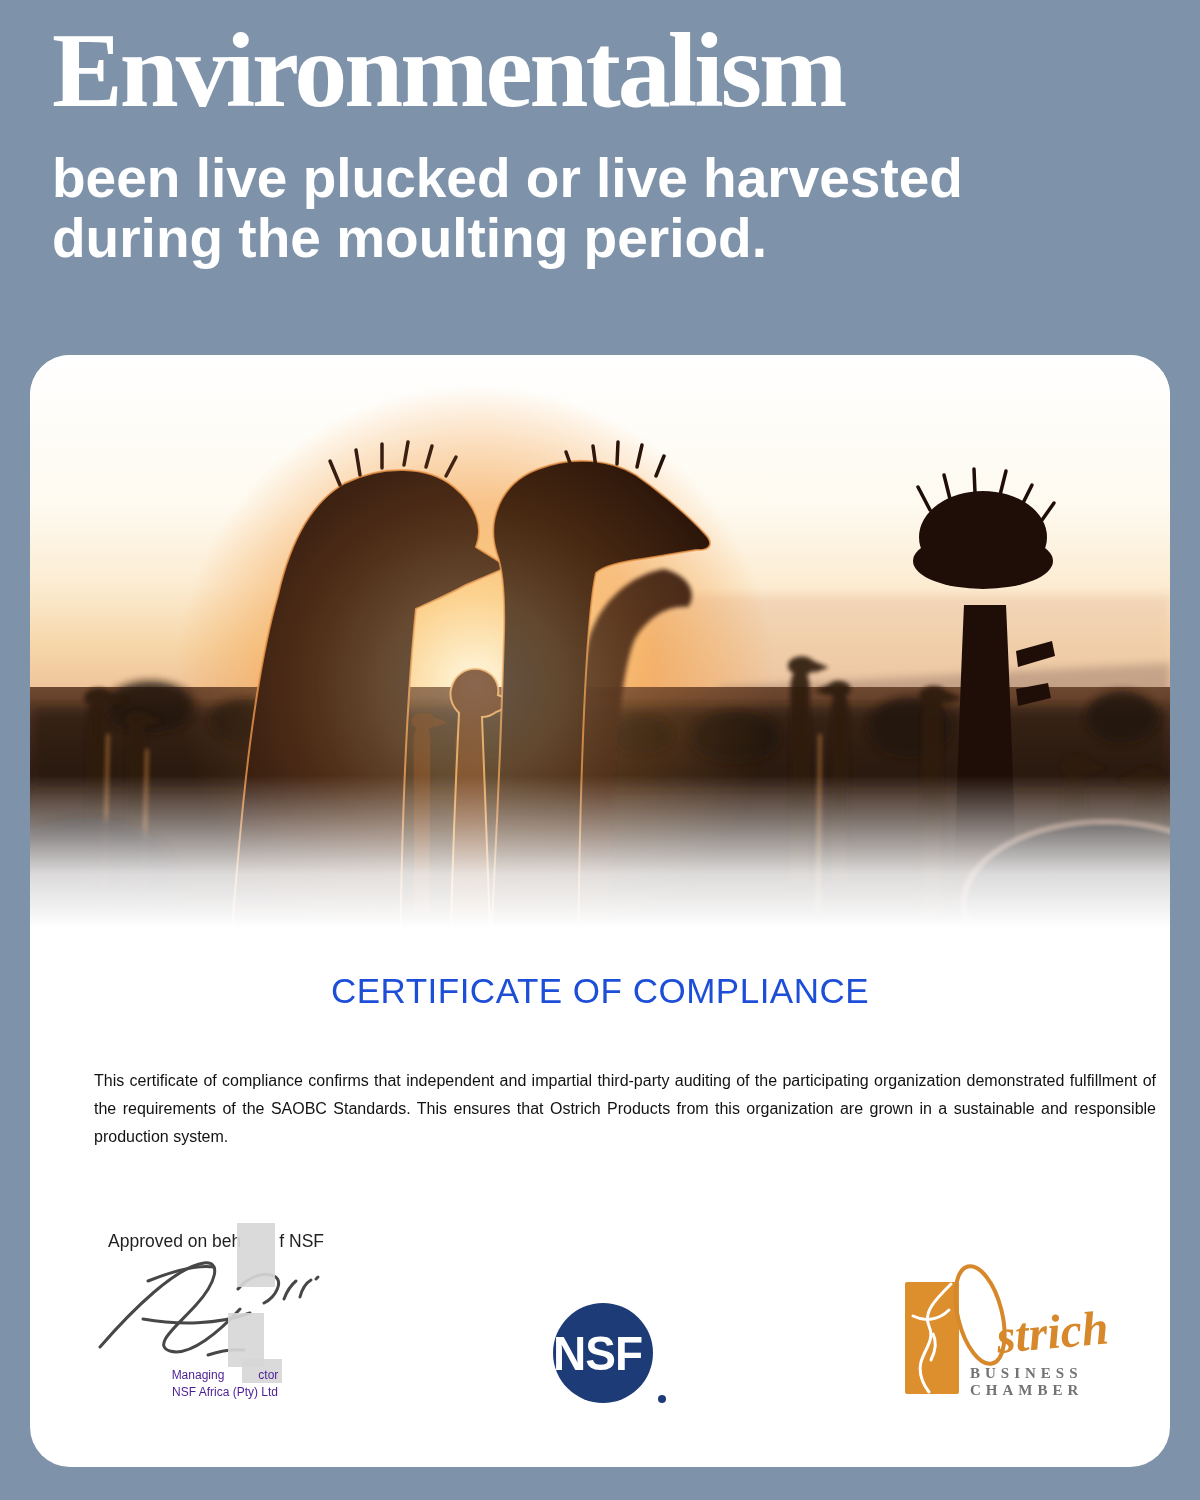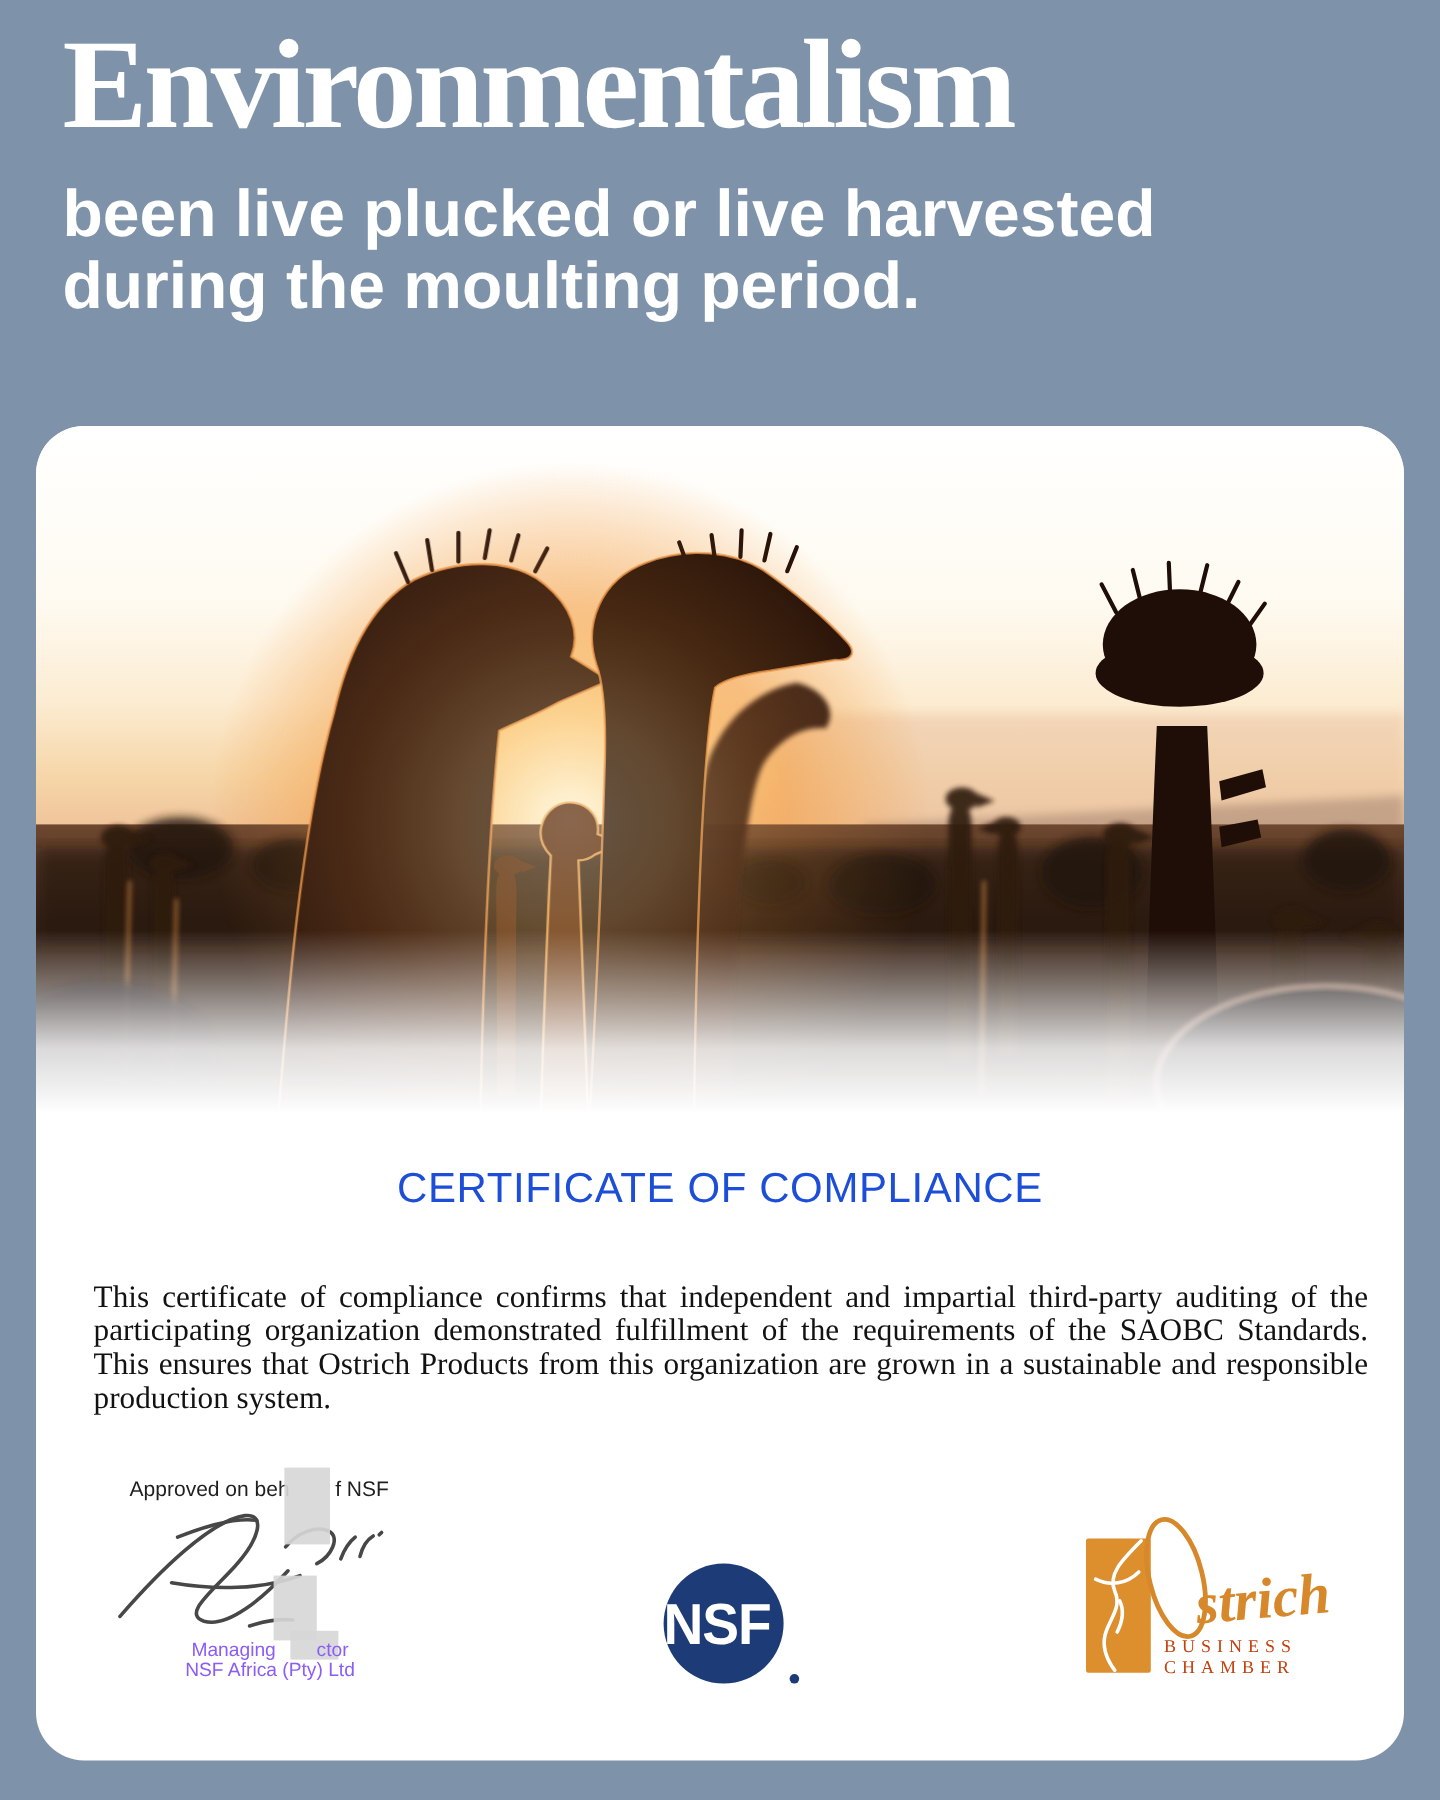--- a/index.html
+++ b/index.html
@@ -30,40 +30,39 @@
     background:#FFFFFF; border-radius:40px; overflow:hidden;
   }
   .photo { position:absolute; left:0; top:0; width:1140px; height:600px; }
 
   .cert-title {
     position:absolute; left:0; top:616px; width:1140px;
     text-align:center; font-size:35px; font-weight:500;
     letter-spacing:0.5px; color:#1d4ed8;
   }
   .cert-body {
-    position:absolute; left:48px; top:712px; width:1062px;
-    font-size:26px; line-height:28px; text-align:justify;
+    position:absolute; left:64px; top:712px; width:1062px;
+    font-size:16px; line-height:28px; text-align:justify;
     color:#121212;
-    font-family:Liberation Serif, serif;
   }
 
   
   .approved-line {
     position:absolute; left:78px; top:876px;
     font-size:17.5px; color:#1f1f1f; white-space:nowrap;
   }
   .inline-gap { display:inline-block; width:38px; }
   .sig-svg { position:absolute; left:58px; top:892px; width:250px; height:118px; }
   .censor { position:absolute; background:#D7D7D7; opacity:0.92; }
   .censor-a { left:207px; top:868px; width:38px; height:64px; }
   .censor-b { left:198px; top:958px; width:36px; height:54px; }
   .censor-c { left:212px; top:1004px; width:40px; height:24px; }
   .role-line, .company-line {
     position:absolute; left:70px; width:250px; text-align:center;
-    font-size:16px; line-height:17px; color:#8b5cf6; white-space:nowrap;
+    font-size:12px; line-height:17px; color:#4c1d95; white-space:nowrap;
   }
   .role-line { top:1012px; }
   .role-gap { display:inline-block; width:34px; }
   .company-line { top:1029px; }
 
   
   .nsf-logo {
     position:absolute; left:523px; top:948px;
     width:100px; height:100px; border-radius:50%;
     background:#1D3B76; display:flex; align-items:center; justify-content:flex-start;
@@ -80,22 +79,22 @@
   
   .obc-logo { position:absolute; left:870px; top:910px; width:260px; height:145px; }
   .obc-rect {
     position:absolute; left:5px; top:17px; width:54px; height:112px;
     background:#DD8E2D; border-radius:2px;
   }
   .obc-rect svg { position:absolute; inset:0; }
   .obc-script { position:absolute; left:40px; top:-12px; width:220px; height:120px; }
   .obc-line1, .obc-line2 {
     position:absolute; left:70px; width:150px;
-    font-family:"Liberation Serif", serif; font-weight:400;
-    font-size:15px; letter-spacing:5px; color:#c2410c; white-space:nowrap;
+    font-family:"Liberation Serif", serif; font-weight:700;
+    font-size:15px; letter-spacing:5px; color:#737373; white-space:nowrap;
   }
   .obc-line1 { top:100px; }
   .obc-line2 { top:117px; }
 </style>
 </head>
 <body>
 
 <div id="page">
 
   <div class="header-title">Environmentalism</div>

